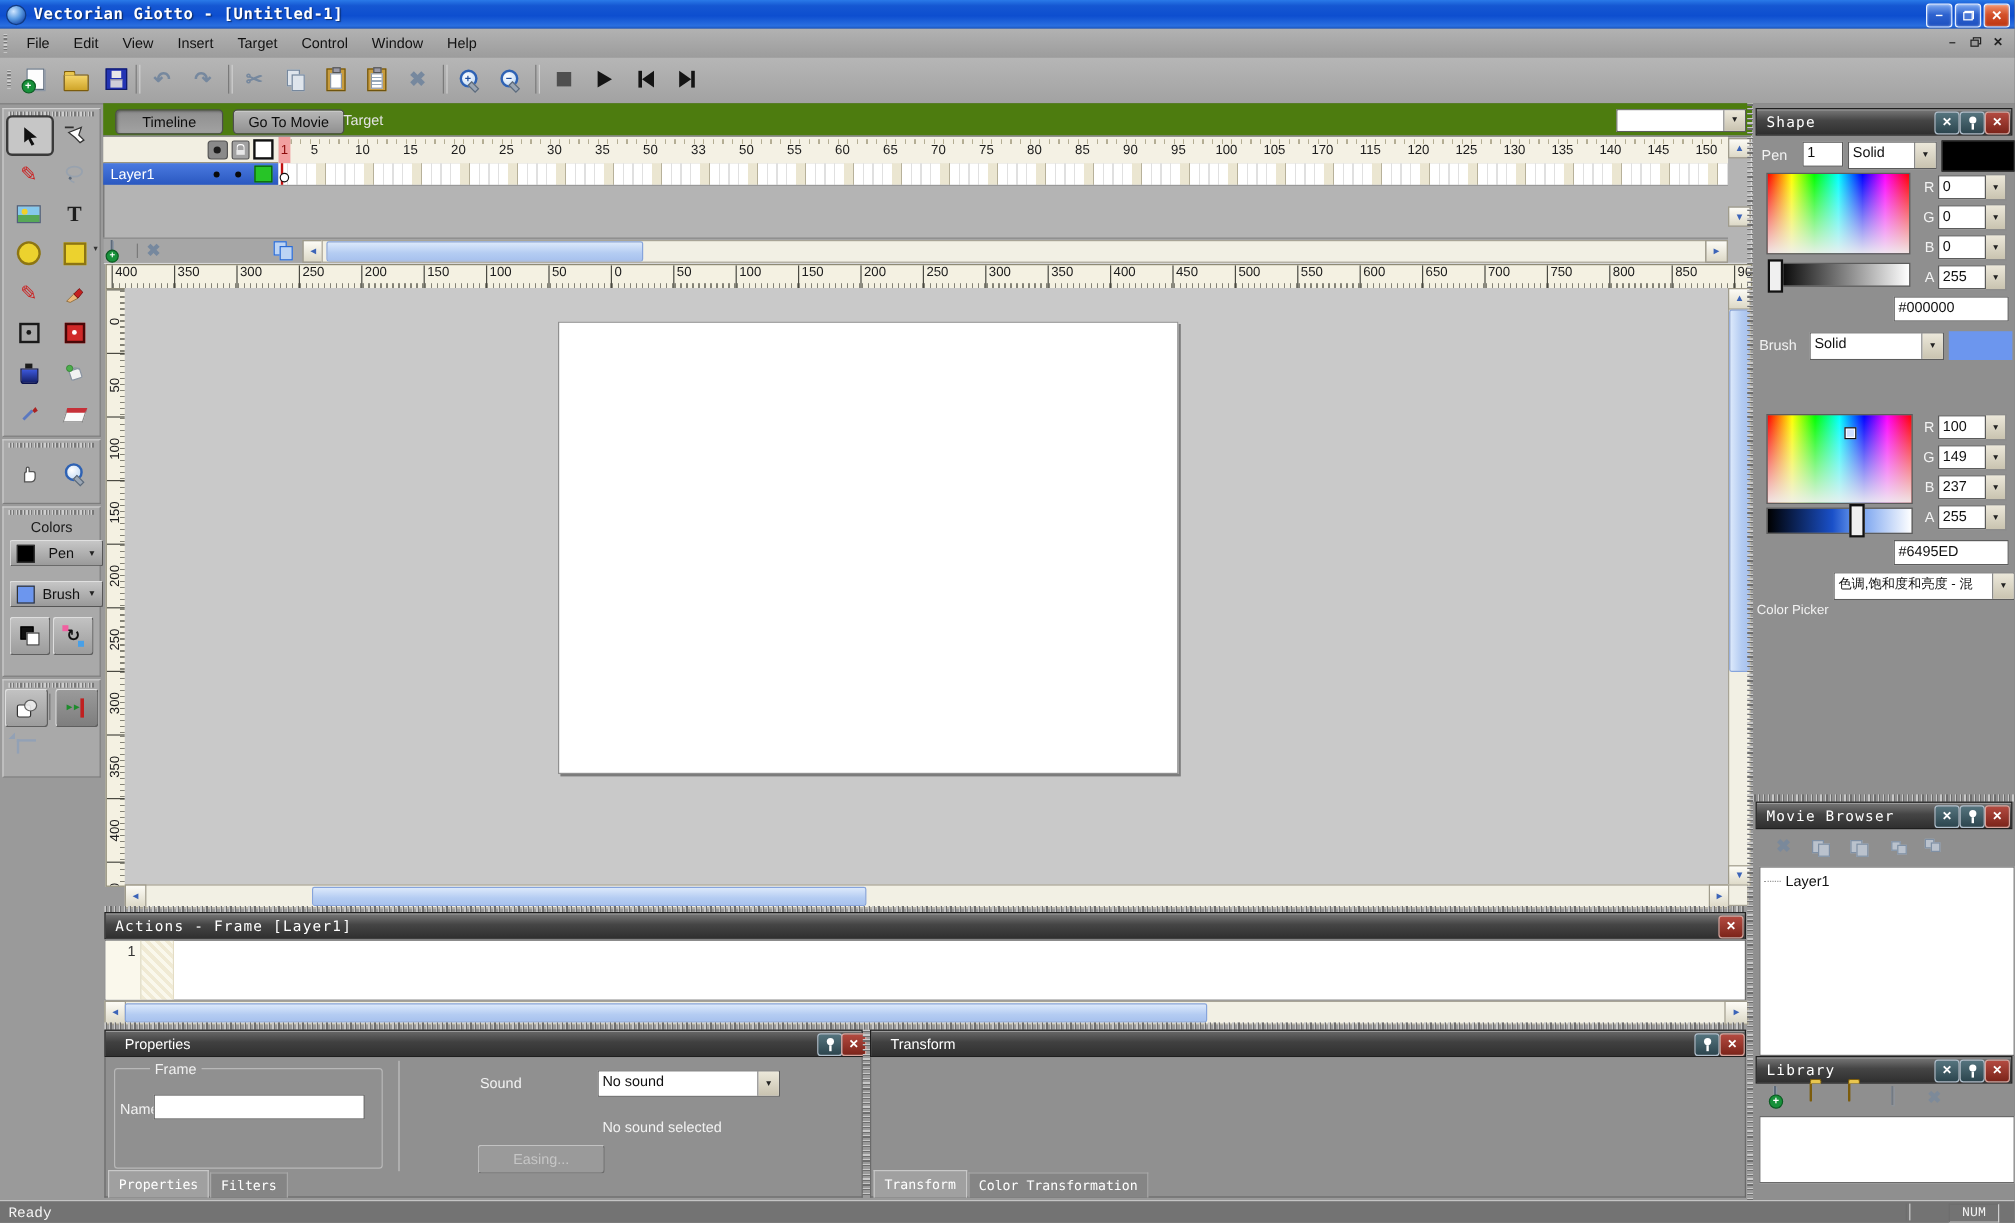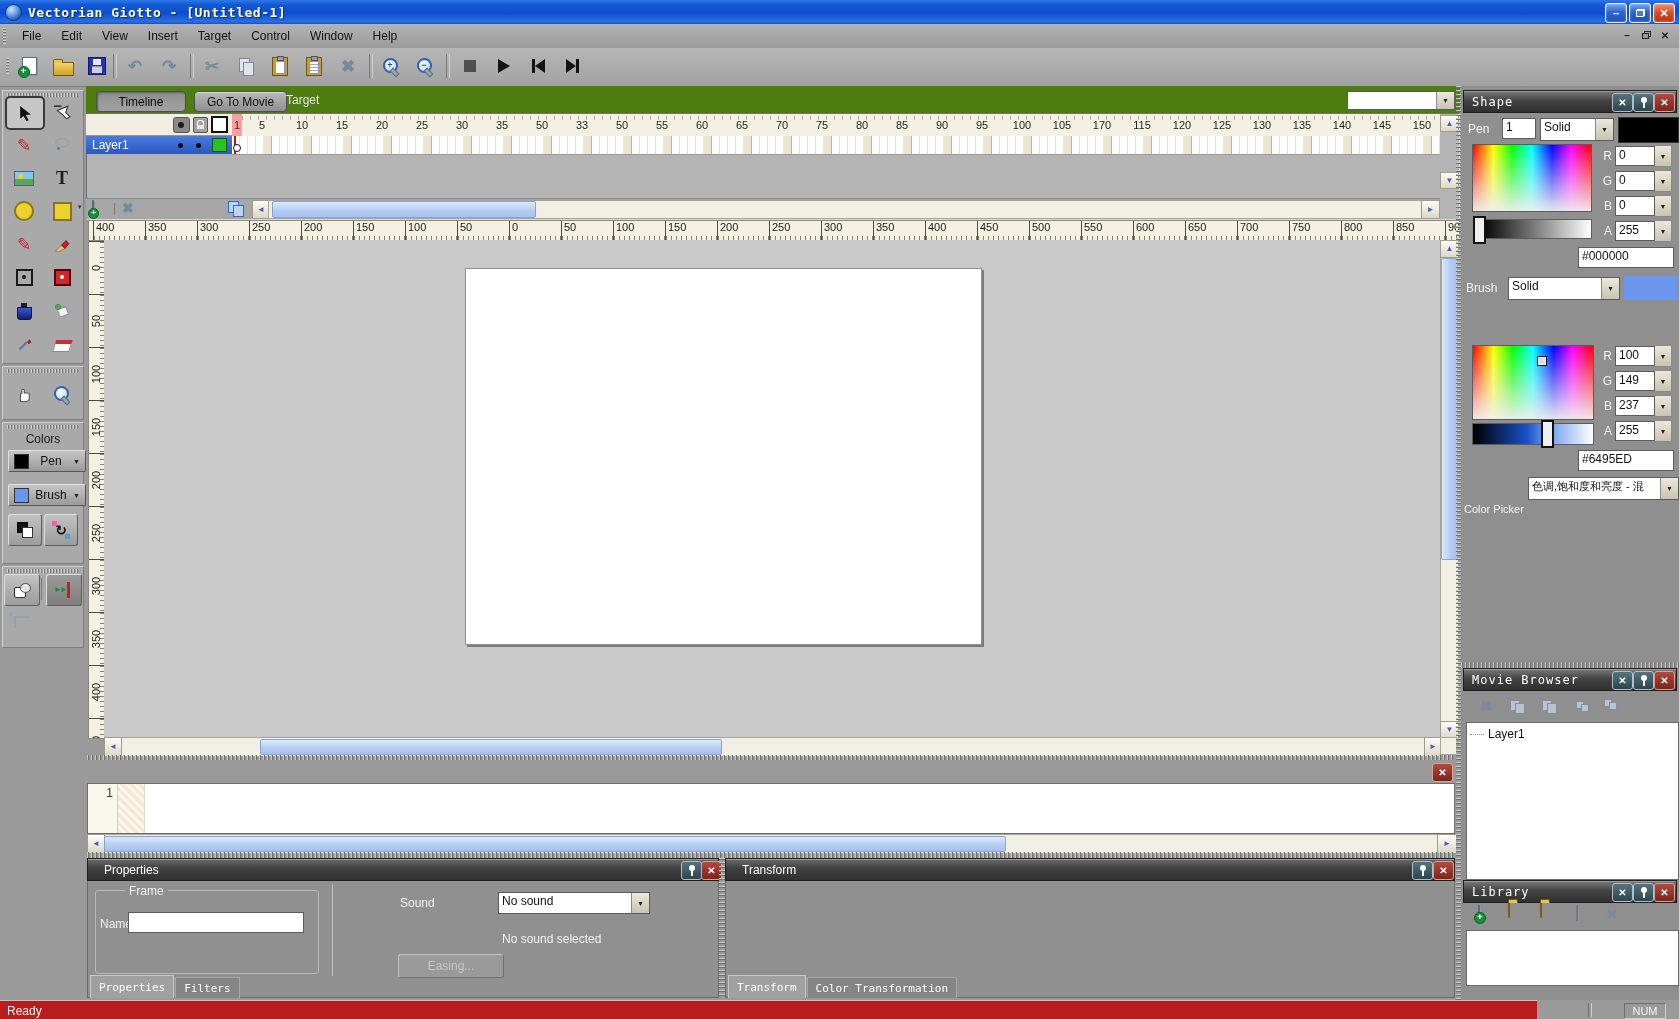--- a/index.html
+++ b/index.html
@@ -165,21 +165,21 @@
   .marker{position:absolute;width:8px;height:8px;border:1px solid #111;background:#cfe0ff;box-shadow:0 0 0 1px #fff inset;}
   .slider-handle{position:absolute;width:9px;height:24px;background:#f0f0f0;border:2px solid #111;}
   .tree-area{position:absolute;background:#fff;border:1px solid #6a6a6a;}
   .tree-item{position:absolute;color:#111;font:12px "Liberation Sans",sans-serif;}
   .tree-dots{position:absolute;border-top:1px dotted #999;width:14px;}
   .mini-pages{position:relative;width:15px;height:14px;opacity:.85;}
   .mini-pages::before,.mini-pages::after{content:"";position:absolute;width:8px;height:9px;background:#c2cbd8;border:1px solid #7d91a9;}
   .mini-pages::before{left:0;top:0;}.mini-pages::after{left:5px;top:3px;}
   .mini-pages.small::before,.mini-pages.small::after{width:6px;height:6px;}
   
-  .statusbar{left:0;top:1000px;width:1537px;height:19px;background:#b91c1c;border-top:1px solid #c4c4c4;color:#f4f4f4;}
+  .statusbar{left:0;top:1000px;width:1679px;height:19px;background:#737373;border-top:1px solid #c4c4c4;color:#f4f4f4;font-family:Liberation Mono, monospace;}
   .sunken{position:absolute;border:1px solid;border-color:#6e6e6e #cfcfcf #cfcfcf #6e6e6e;display:flex;align-items:center;justify-content:center;color:#f4f4f4;}
 </style>
 </head>
 <body>
 
 <div id="root">
 
   <div class="abs titlebar">
     <div class="app-icon"></div>
     <div class="win-title">Vectorian Giotto - [Untitled-1]</div>
@@ -584,20 +584,23 @@
   <div class="sb-btn abs" style="left:104px;top:737px;width:16px;height:18px;">
       <span>◄</span>
     </div>
   <div class="sb-thumb-h abs" style="left:260px;top:739px;width:460px;height:14px;"></div>
   <div class="sb-btn abs" style="left:1424px;top:737px;width:16px;height:18px;">
       <span>►</span>
     </div>
   <div class="abs" style="left:1440px;top:737px;width:17px;height:18px;background:#f2f0e4;border:1px solid #a8a496;box-sizing:border-box;"></div>
 
   <div class="splitter-h" style="left:87px;top:755px;width:1368px;height:5px;"></div>
+  <div class="dk-title" style="left:87px;top:760px;width:1368px;">
+    <span class="t-mono">Actions - Frame [Layer1]</span>
+  </div>
   <div class="pbtn red" style="left:1432px;top:763px;">
       <span>✕</span>
     </div>
   <div class="abs act-editor">
     <div class="act-gutter">1</div>
     <div class="act-hatch"></div>
   </div>
   <div class="sb-track-h abs" style="left:87px;top:834px;width:1368px;height:18px;"></div>
   <div class="sb-btn abs" style="left:87px;top:834px;width:16px;height:18px;">
       <span>◄</span>

